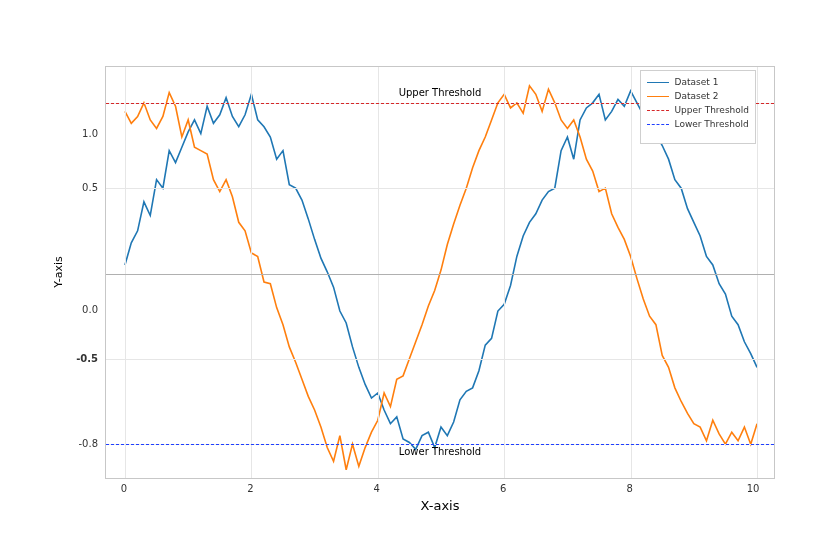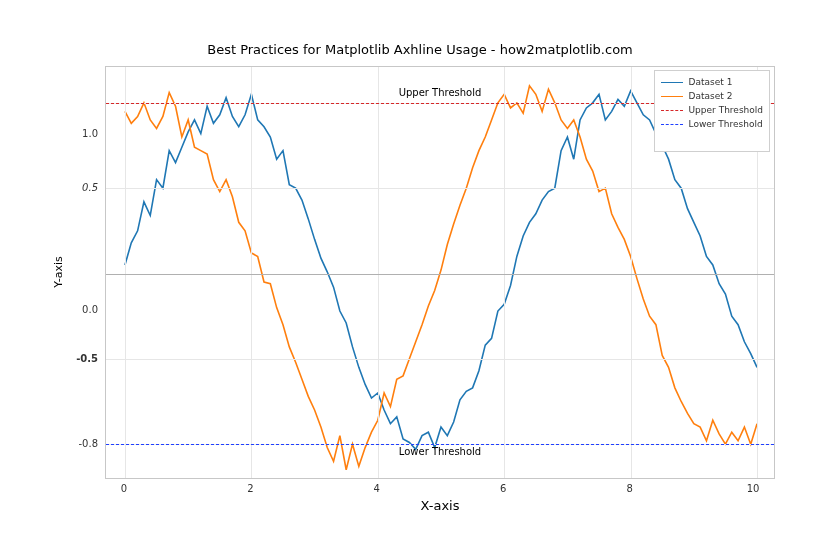--- a/index.html
+++ b/index.html
@@ -72,25 +72,25 @@
   .axis-label-x {
     position: absolute;
     top: 498px;
     left: 440px;
     transform: translateX(-50%);
     font-size: 13px;
     color: #000;
   }
   .legend {
     position: absolute;
-    right: 70px;
+    right: 84px;
     top: 70px;
     background: #fff;
     border: 1px solid #cfcfcf;
-    padding: 4px 6px 20px 6px;
+    padding: 4px 6px 12px 6px;
     font-size: 9px;
     color: #333;
   }
   .legend-row {
     display: flex;
     align-items: center;
     gap: 6px;
     height: 14px;
   }
   .legend-swatch {
@@ -121,21 +121,20 @@
   }
   .hline.solid { border-top: 1px solid #b0b0b0; }
   .hline.dashed-red { border-top: 1px dashed #d62728; }
   .hline.dashed-blue { border-top: 1px dashed #1f3fff; }
 </style>
 </head>
 <body>
 
 <div class="chart-container">
 
-  <div class="plot-title">Best Practices for Matplotlib Axhline Usage - how2matplotlib.com</div>
 
   <div class="plot-area">
 
     <svg class="lines">
         <polyline points="18.96226415094339,197.96694214876032 25.28301886792453,175.7809917355372 31.603773584905657,163.83471074380165 37.92452830188678,134.8223140495868 44.245283018867916,148.47520661157023 50.56603773584906,112.63636363636363 56.88679245283018,121.1694214876033 63.20754716981131,83.62396694214874 69.52830188679245,95.57024793388427 75.84905660377356,80.21074380165288 82.1698113207547,64.85123966942143 88.49056603773585,52.904958677685954 94.81132075471696,66.55785123966945 101.13207547169812,39.25206611570246 107.45283018867921,56.31818181818181 113.77358490566037,47.78512396694214 120.0943396226415,30.71900826446273 126.41509433962263,49.491735537190095 132.73584905660377,59.73140495867773 139.05660377358487,47.78512396694214 145.377358490566,27.305785123966984 151.69811320754712,52.904958677685954 158.01886792452828,59.73140495867773 164.3396226415094,69.9710743801653 170.66037735849054,92.15702479338842 176.98113207547166,83.62396694214874 183.3018867924528,117.75619834710739 189.62264150943392,121.1694214876033 195.94339622641505,133.11570247933884 202.26415094339617,151.8884297520661 208.5849056603773,172.36776859504135 214.90566037735843,191.1404958677686 221.22641509433961,204.79338842975207 227.5471698113207,220.1528925619835 233.86792452830184,244.04545454545453 240.18867924528297,255.9917355371901 246.5094339622641,279.8842975206611 252.83018867924525,300.3636363636364 259.15094339622635,317.4297520661157 265.47169811320754,331.08264462809916 271.7924528301886,325.96280991735534 278.11320754716974,343.0289256198347 284.4339622641509,356.6818181818182 290.754716981132,349.85537190082647 297.0754716981132,372.0413223140496 303.39622641509425,375.45454545454544 309.7169811320754,382.2809917355372 316.03773584905656,368.6280991735537 322.3584905660377,365.21487603305786 328.6792452830188,380.57438016528926 334.99999999999994,360.09504132231405 341.32075471698107,368.6280991735537 347.6415094339622,354.97520661157023 353.9622641509433,332.7892561983471 360.2830188679245,324.25619834710744 366.6037735849056,320.8429752066116 372.9245283018867,303.77685950413223 379.24528301886784,278.1776859504132 385.56603773584897,271.3512396694215 391.88679245283015,244.04545454545453 398.2075471698112,237.2190082644628 404.52830188679235,218.44628099173553 410.8490566037735,189.43388429752062 417.1698113207546,168.95454545454544 423.49056603773585,155.30165289256195 429.81132075471686,146.76859504132227 436.13207547169804,133.11570247933884 442.45283018867923,124.58264462809916 448.7735849056603,121.1694214876033 455.0943396226415,83.62396694214874 461.41509433962256,69.9710743801653 467.7358490566037,92.15702479338842 474.05660377358487,52.904958677685954 480.37735849056594,40.95867768595048 486.6981132075471,35.8388429752066 493.0188679245282,27.305785123966984 499.3396226415093,52.904958677685954 505.6603773584905,44.37190082644622 511.9811320754716,32.425619834710744 518.3018867924528,39.25206611570246 524.622641509434,23.89256198347107 530.9433962264151,35.8388429752066 537.2641509433962,47.78512396694214 543.5849056603773,52.904958677685954 549.9056603773586,66.55785123966945 556.2264150943396,78.50413223140498 562.5471698113207,92.15702479338842 568.8679245283018,112.63636363636363 575.1886792452831,121.1694214876033 581.5094339622642,141.64876033057857 587.8301886792452,155.30165289256195 594.1509433962264,168.95454545454544 600.4716981132075,189.43388429752062 606.7924528301887,197.96694214876032 613.1132075471698,216.7396694214876 619.4339622641509,226.97933884297524 625.754716981132,249.16528925619835 632.0754716981131,257.69834710743805 638.3962264150944,274.76446280991735 644.7169811320755,286.7107438016529 651.0377358490565,300.3636363636364" fill="none" stroke="#1f77b4" stroke-width="1.6"></polyline>
         <polyline points="18.96226415094339,44.37190082644622 25.28301886792453,56.31818181818181 31.603773584905657,49.491735537190095 37.92452830188678,35.8388429752066 44.245283018867916,52.904958677685954 50.56603773584906,61.43801652892557 56.88679245283018,49.491735537190095 63.20754716981131,25.599173553719027 69.52830188679245,39.25206611570246 75.84905660377356,69.9710743801653 82.1698113207547,52.904958677685954 88.49056603773585,80.21074380165288 94.81132075471696,83.62396694214874 101.13207547169812,87.0371900826446 107.45283018867921,112.63636363636363 113.77358490566037,124.58264462809916 120.0943396226415,112.63636363636363 126.41509433962263,129.70247933884298 132.73584905660377,155.30165289256195 139.05660377358487,163.83471074380165 145.377358490566,186.02066115702476 151.69811320754712,189.43388429752062 158.01886792452828,215.03305785123968 164.3396226415094,216.7396694214876 170.66037735849054,240.63223140495867 176.98113207547166,257.69834710743805 183.3018867924528,279.8842975206611 189.62264150943392,295.24380165289256 195.94339622641505,312.3099173553719 202.26415094339617,329.37603305785126 208.5849056603773,343.0289256198347 214.90566037735843,360.09504132231405 221.22641509433961,380.57438016528926 227.5471698113207,394.22727272727275 233.86792452830184,368.6280991735537 240.18867924528297,402.76033057851237 246.5094339622641,377.1611570247934 252.83018867924525,399.3471074380165 259.15094339622635,380.57438016528926 265.47169811320754,365.21487603305786 271.7924528301886,353.2685950413223 278.11320754716974,325.96280991735534 284.4339622641509,339.61570247933884 290.754716981132,312.3099173553719 297.0754716981132,308.89669421487605 303.39622641509425,291.8305785123967 309.7169811320754,274.76446280991735 316.03773584905656,257.69834710743805 322.3584905660377,238.92561983471072 328.6792452830188,223.56611570247935 334.99999999999994,203.08677685950414 341.32075471698107,177.48760330578514 347.6415094339622,157.0082644628099 353.9622641509433,138.23553719008265 360.2830188679245,121.1694214876033 366.6037735849056,100.69008264462809 372.9245283018867,83.62396694214874 379.24528301886784,69.9710743801653 385.56603773584897,52.904958677685954 391.88679245283015,35.8388429752066 398.2075471698112,27.305785123966984 404.52830188679235,40.95867768595048 410.8490566037735,35.8388429752066 417.1698113207546,46.07851239669418 423.49056603773585,18.772727272727252 429.81132075471686,27.305785123966984 436.13207547169804,44.37190082644622 442.45283018867923,22.18595041322311 448.7735849056603,35.8388429752066 455.0943396226415,52.904958677685954 461.41509433962256,61.43801652892557 467.7358490566037,52.904958677685954 474.05660377358487,69.9710743801653 480.37735849056594,92.15702479338842 486.6981132075471,104.10330578512395 493.0188679245282,124.58264462809916 499.3396226415093,121.1694214876033 505.6603773584905,146.76859504132227 511.9811320754716,160.4214876033058 518.3018867924528,172.36776859504135 524.622641509434,189.43388429752062 530.9433962264151,211.61983471074382 537.2641509433962,232.099173553719 543.5849056603773,249.16528925619835 549.9056603773586,257.69834710743805 556.2264150943396,288.41735537190084 562.5471698113207,300.3636363636364 568.8679245283018,320.8429752066116 575.1886792452831,334.4958677685951 581.5094339622642,346.44214876033055 587.8301886792452,356.6818181818182 594.1509433962264,360.09504132231405 600.4716981132075,373.74793388429754 606.7924528301887,353.2685950413223 613.1132075471698,366.92148760330576 619.4339622641509,377.1611570247934 625.754716981132,365.21487603305786 632.0754716981131,373.74793388429754 638.3962264150944,360.09504132231405 644.7169811320755,377.1611570247934 651.0377358490565,356.6818181818182" fill="none" stroke="#ff7f0e" stroke-width="1.6"></polyline>
       </svg>
   <div class="grid-line-v" style="left: 18.9623px;"></div>
       <div class="grid-line-v" style="left: 145.377px;"></div>
       <div class="grid-line-v" style="left: 271.792px;"></div>
@@ -176,17 +175,17 @@
 
 <div class="tick-label-x" style="left: 123.962px;">0</div>
     <div class="tick-label-x" style="left: 250.377px;">2</div>
     <div class="tick-label-x" style="left: 376.792px;">4</div>
     <div class="tick-label-x" style="left: 503.208px;">6</div>
     <div class="tick-label-x" style="left: 629.623px;">8</div>
     <div class="tick-label-x" style="left: 753px;">10</div>
     <div class="tick-label-y" style="top: 443.161px;">-0.8</div>
     <div class="tick-label-y" style="top: 357.831px; font-weight: bold;">-0.5</div>
     <div class="tick-label-y" style="top: 272.5px; margin-top: 36px;">0.0</div>
-    <div class="tick-label-y" style="top: 187.169px; font-style: italic;">0.5</div>
+    <div class="tick-label-y" style="top: 187.169px;">0.5</div>
     <div class="tick-label-y" style="top: 101.839px; margin-top: 31px;">1.0</div>
     <div class="annotation" style="left: 440px; top: 87.3058px;">Upper Threshold</div>
     <div class="annotation" style="left: 440px; top: 445.694px;">Lower Threshold</div>
   </div>
 
 </body></html>

